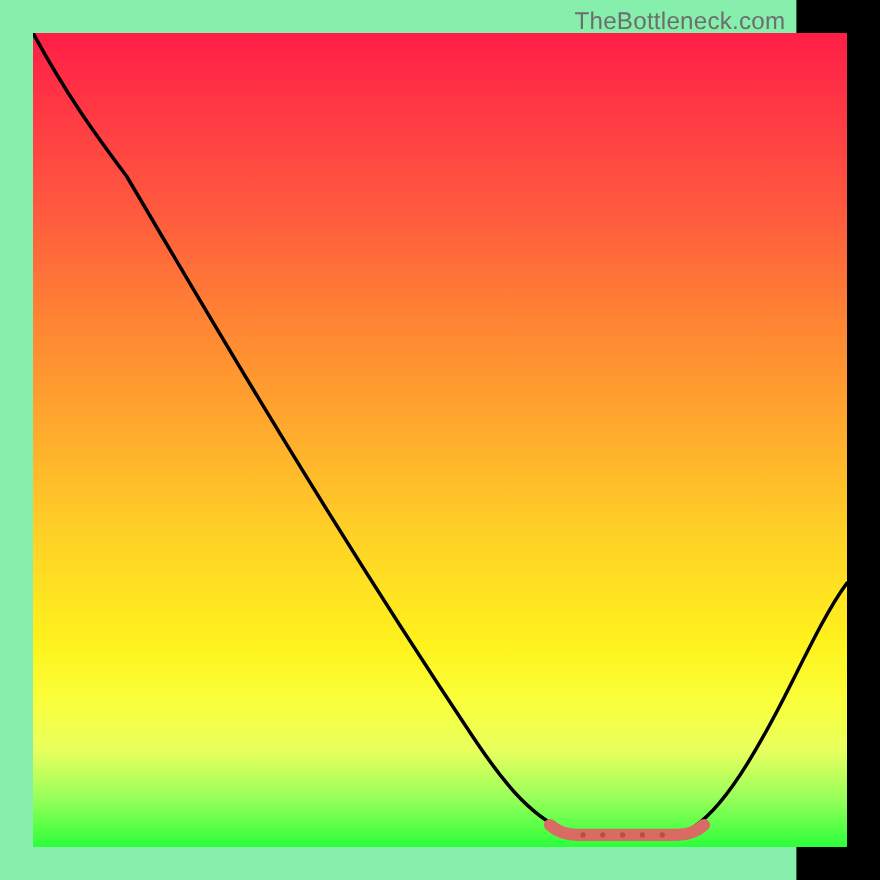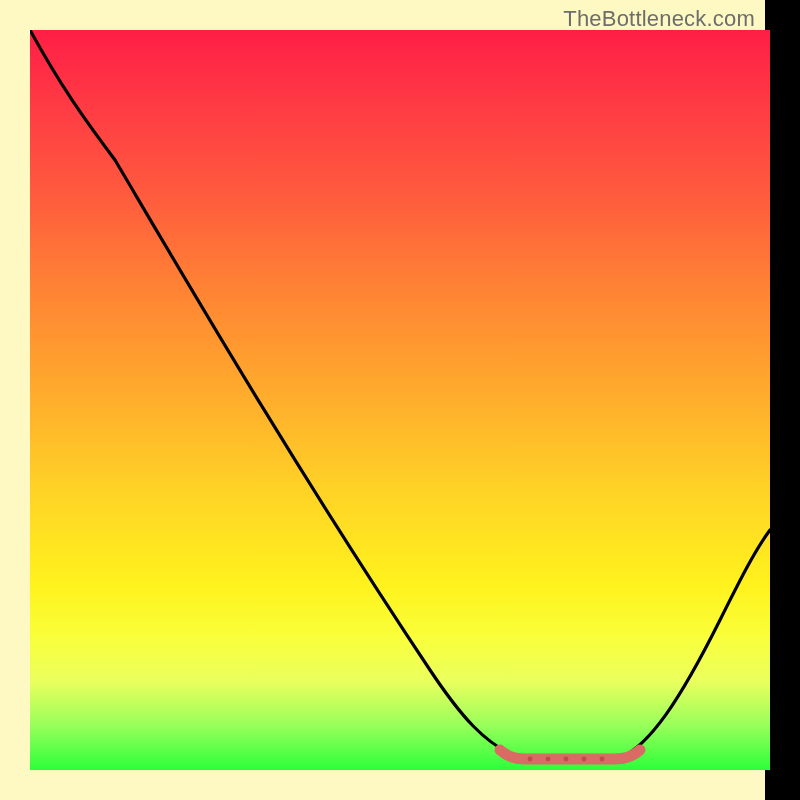--- a/index.html
+++ b/index.html
@@ -8,22 +8,21 @@
     width: 800px;
     height: 800px;
     background: #000;
     font-family: Arial, sans-serif;
     overflow: hidden;
   }
   .frame {
     position: relative;
     width: 724px;
     height: 800px;
-    background: #fef9c3;
-    padding-left: 41px;
+    background: #86efac;
   }
   .plot {
     position: absolute;
     left: 30px;
     top: 30px;
     width: 740px;
     height: 740px;
     
     background: linear-gradient(
       to bottom,

